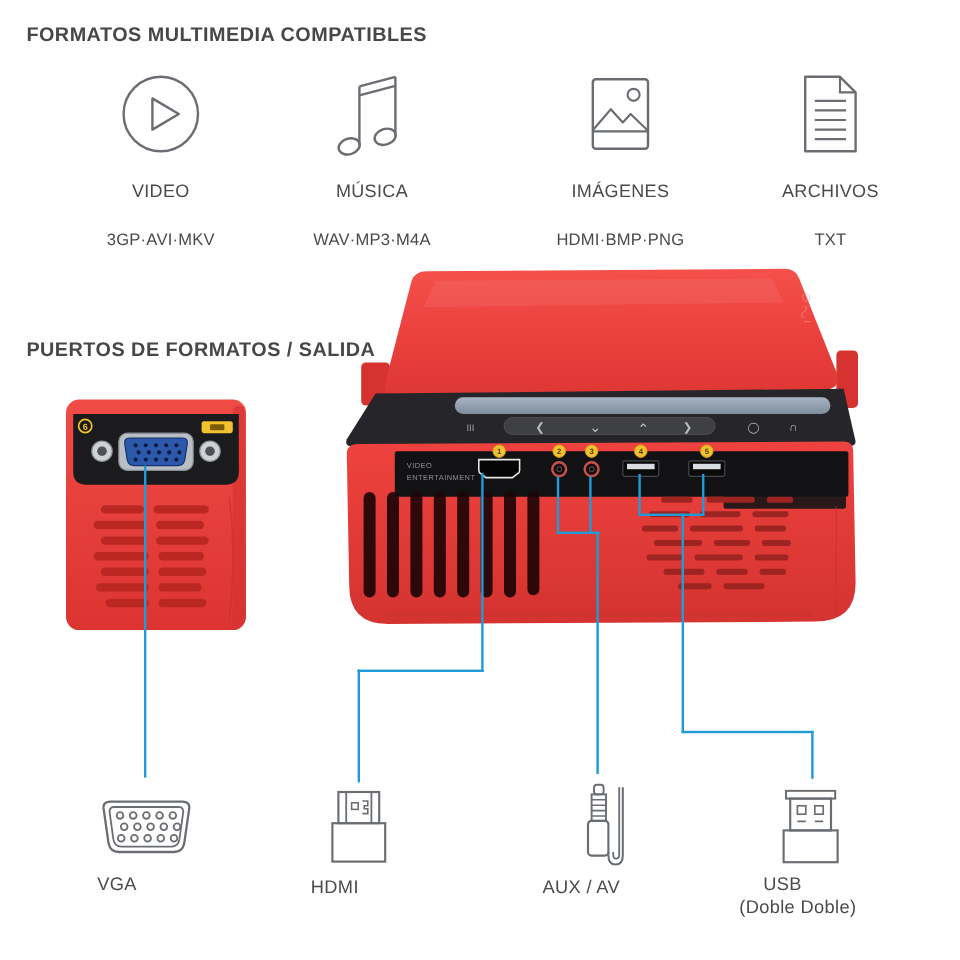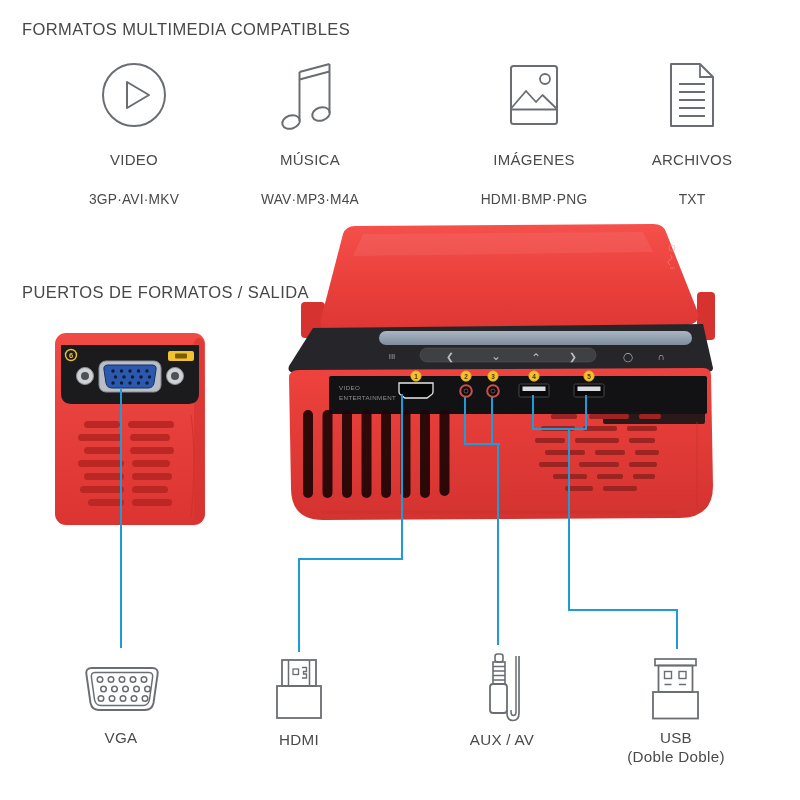--- a/index.html
+++ b/index.html
@@ -1,29 +1,29 @@
 <!DOCTYPE html>
 <html><head>
 <meta charset="utf-8">
 <style>
   * { margin:0; padding:0; box-sizing:border-box; }
   html,body { width:800px; height:800px; }
   body { background:#ffffff; font-family:"Liberation Sans", sans-serif; color:#4a4a4a; position:relative; overflow:hidden; }
   #canvas { position:absolute; inset:0; width:800px; height:800px; }
-  .sec-title { position:absolute; font-size:16.5px; font-weight:400; letter-spacing:.4px; color:#474747; white-space:nowrap; }
+  .sec-title { position:absolute; font-size:16.5px; font-weight:700; letter-spacing:.4px; color:#474747; white-space:nowrap; }
   .fmt-col { position:absolute; top:58px; text-align:center; }
   .fmt-icon { height:74px; display:flex; align-items:center; justify-content:center; }
   .fmt-label { margin-top:19px; font-size:15px; letter-spacing:.3px; color:#4a4a4a; }
   .fmt-lines { margin-top:21px; font-size:13.8px; line-height:21.5px; letter-spacing:.2px; color:#4a4a4a; }
   .photo { position:absolute; z-index:1; }
   .cline { position:absolute; z-index:3; background:#1F9BD8; }
   .cv { width:2px; }
   .ch { height:2px; }
   .conn-icon { position:absolute; z-index:2; }
-  .conn-label { position:absolute; font-size:15.2px; letter-spacing:.3px; color:#4a4a4a; text-align:center; white-space:nowrap; }
+  .conn-label { position:absolute; font-size:15.2px; letter-spacing:.3px; color:#4a4a4a; text-align:left; white-space:nowrap; }
   svg { display:block; }
   svg text { font-family:"Liberation Sans", sans-serif; }
   .outline { fill:none; stroke:#6a6e72; }
 </style>
 </head>
 <body>
 
 <div id="canvas">
 
   <div class="sec-title" style="left:22px; top:20px;">FORMATOS MULTIMEDIA COMPATIBLES</div>
@@ -49,21 +49,21 @@
         <path class="outline" d="M19.5,63 L19.5,14 M49.5,55 L49.5,6" stroke-width="2"></path>
         <path class="outline" d="M19.5,14 L49.5,6 M19.5,21.5 L49.5,13.5" stroke-width="2"></path>
       </svg>
     </div>
     <div class="fmt-label">MÚSICA</div>
     <div class="fmt-lines">
       <div>WAV·MP3·M4A</div>
     </div>
   </div>
 
-  <div class="fmt-col" style="left:444px; width:180px;">
+  <div class="fmt-col" style="left:427px; width:180px;">
     <div class="fmt-icon">
       <svg width="50" height="62" viewBox="0 0 50 62">
         <rect class="outline" x="2" y="2" width="46" height="58" rx="2.5" stroke-width="2"></rect>
         <circle class="outline" cx="36" cy="15" r="5" stroke-width="1.8"></circle>
         <path class="outline" d="M2,44.5 L17,27 L27,38 L33.5,31 L48,45" stroke-width="1.8" stroke-linejoin="round"></path>
         <path class="outline" d="M2,45.5 L48,45.5" stroke-width="1.8"></path>
       </svg>
     </div>
     <div class="fmt-label">IMÁGENES</div>
     <div class="fmt-lines">

